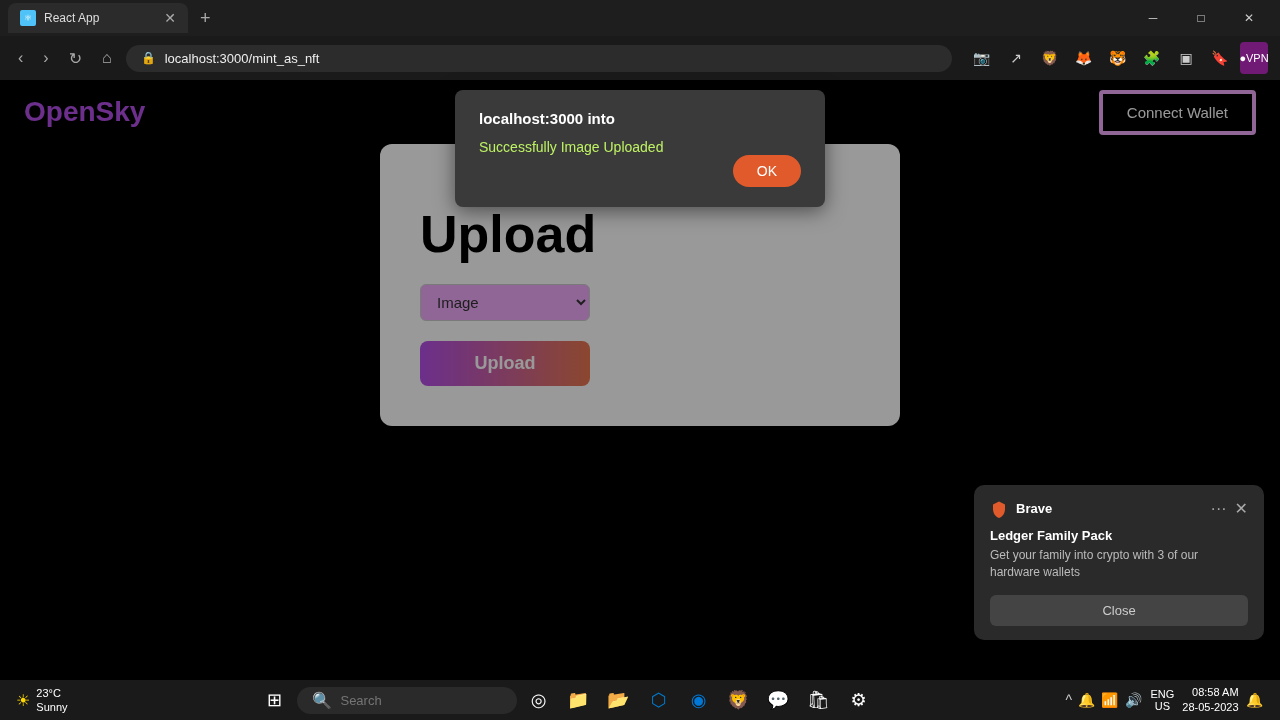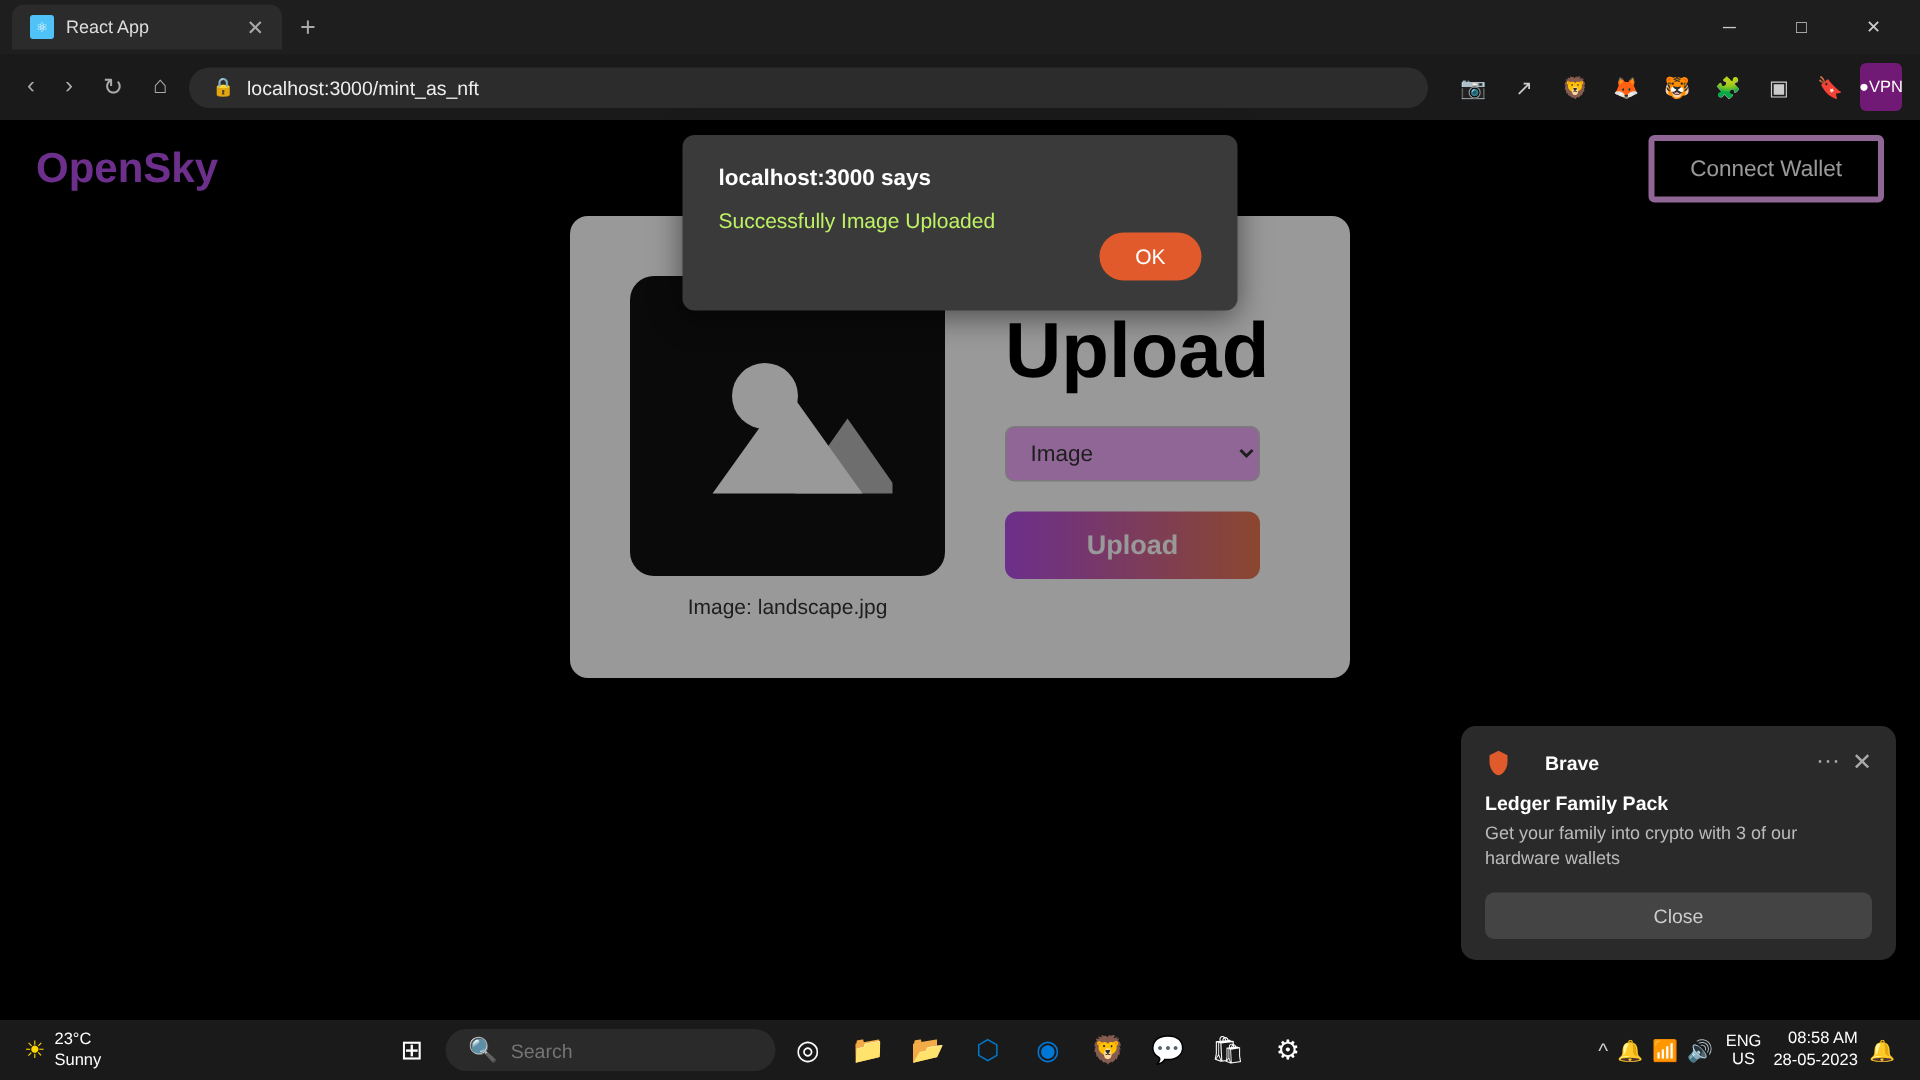--- a/index.html
+++ b/index.html
@@ -302,21 +302,21 @@
       background: #2a2a2a;
       border-radius: 10px;
       padding: 14px 16px;
       box-shadow: 0 4px 16px rgba(0,0,0,0.5);
       z-index: 200;
     }
 
     .brave-notif-header {
       display: flex;
       align-items: center;
-      gap: 22px;
+      gap: 8px;
       margin-bottom: 10px;
     }
 
     .brave-logo {
       width: 18px;
       height: 18px;
     }
 
     .brave-notif-title-text {
       color: #fff;
@@ -508,41 +508,28 @@
 
   <div class="site-header">
     <div class="site-logo">
       <span>Open</span><span>Sky</span>
     </div>
     <button class="connect-wallet-btn">Connect Wallet</button>
   </div>
 
   <div class="dialog-overlay">
     <div class="dialog-box">
-      <div class="dialog-title">localhost:3000 says</div>
+      <div class="dialog-title">localhost:3000 into</div>
       <div class="dialog-message">Successfully Image Uploaded</div>
       <button class="dialog-ok-btn">OK</button>
       <div style="clear:both;"></div>
     </div>
   </div>
 
   <div class="upload-card">
-    <div>
-      <div class="image-preview">
-
-        <svg width="140" height="130" viewBox="0 0 140 130" fill="none" xmlns="http://www.w3.org/2000/svg">
-
-          <circle cx="55" cy="45" r="22" fill="white"></circle>
-
-          <polygon points="20,110 70,40 120,110" fill="white"></polygon>
-          <polygon points="75,110 110,60 145,110" fill="white" opacity="0.7"></polygon>
-        </svg>
-      </div>
-      <div class="image-caption">Image: landscape.jpg</div>
-    </div>
 
     <div class="upload-right">
       <div class="upload-title">Upload</div>
       <select class="type-select">
         <option>Image</option>
         <option>Video</option>
         <option>Audio</option>
       </select>
       <button class="upload-btn">Upload</button>
     </div>

